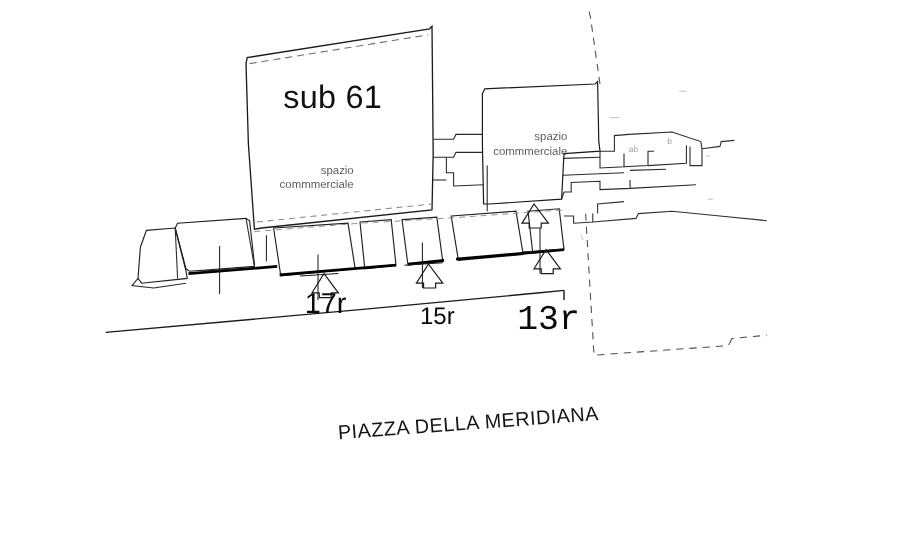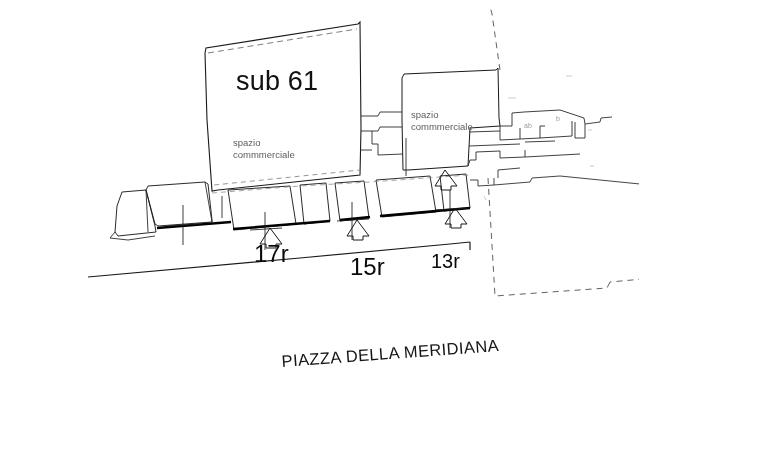--- a/index.html
+++ b/index.html
@@ -10,20 +10,21 @@
   }
   body {
     font-family: "Liberation Sans", sans-serif;
   }
   #plan-root {
     position: relative;
     width: 639px;
     height: 454px;
     background: #ffffff;
     overflow: hidden;
+    text-align: right;
   }
   #plan-svg {
     position: absolute;
     top: 0;
     left: 0;
     width: 768px;
     height: 454px;
     display: block;
   }
   .txt {
@@ -42,28 +43,29 @@
   }
   #label-housenum-17r {
     left: 254px;
     top: 240px;
     font-size: 24px;
     color: #0a0a0a;
   }
   #label-housenum-15r {
     left: 350px;
     top: 253px;
-    font-size: 24px;
+    font-size: 20px;
     color: #0a0a0a;
   }
   #label-housenum-13r {
     left: 431px;
     top: 250px;
-    font-size: 20px;
+    font-size: 29px;
     color: #0a0a0a;
+    font-family: Liberation Mono, monospace;
   }
   .spazio-block {
     position: absolute;
     font-size: 9.5px;
     line-height: 11.5px;
     color: #5c5c5c;
   }
   #label-spazio-sub61 {
     left: 233px;
     top: 137px;

